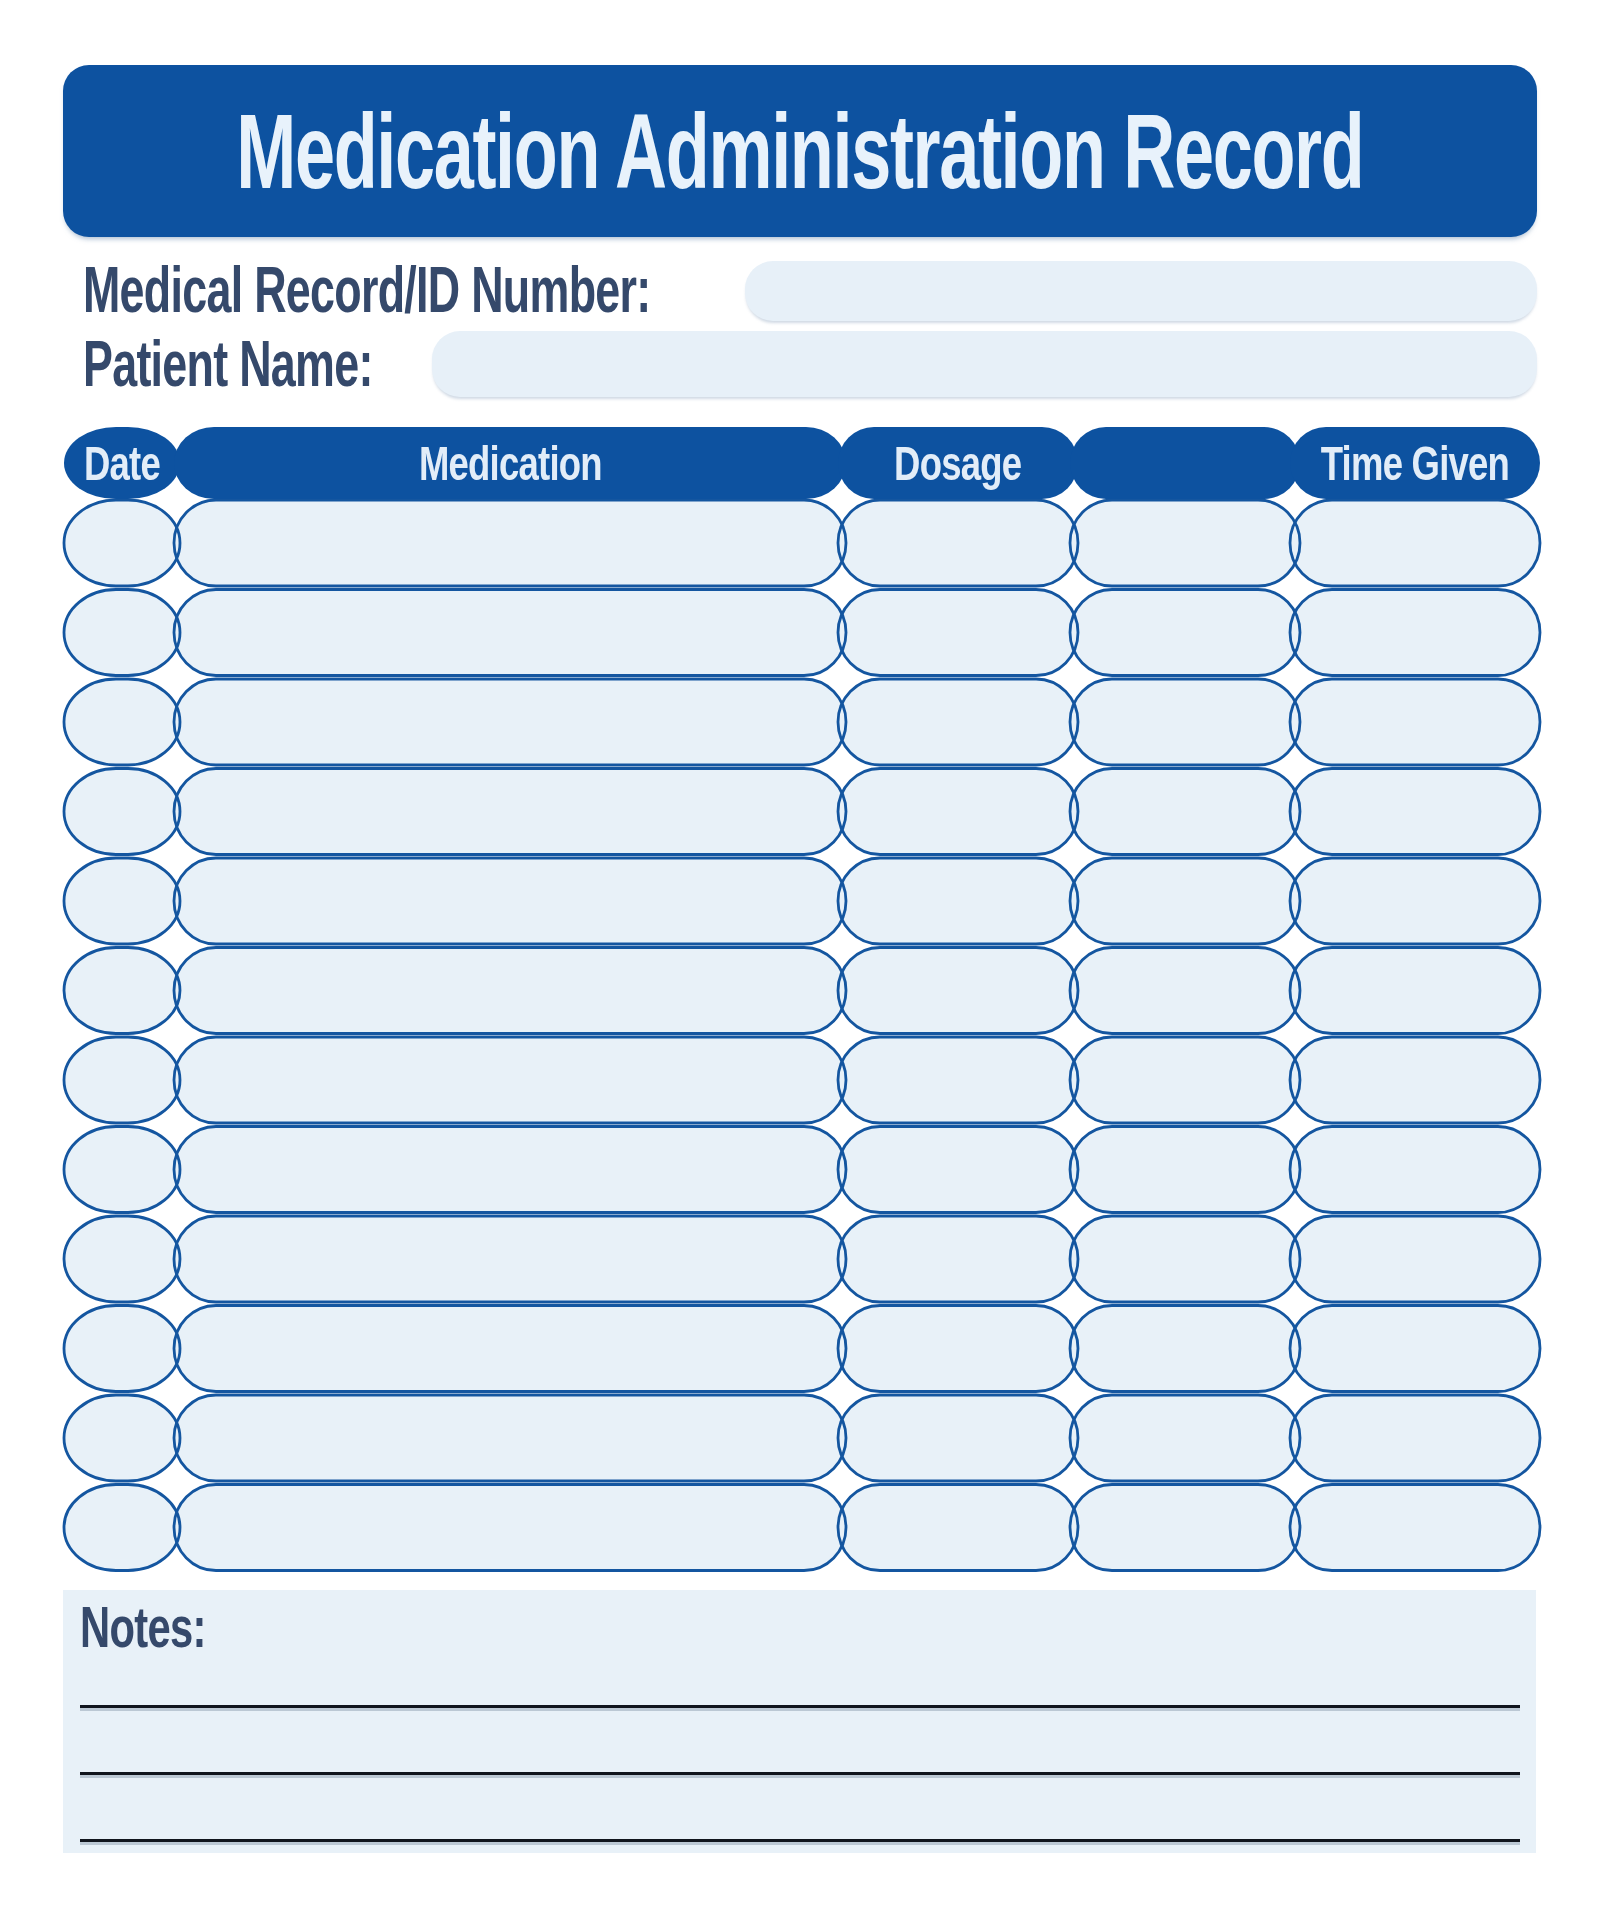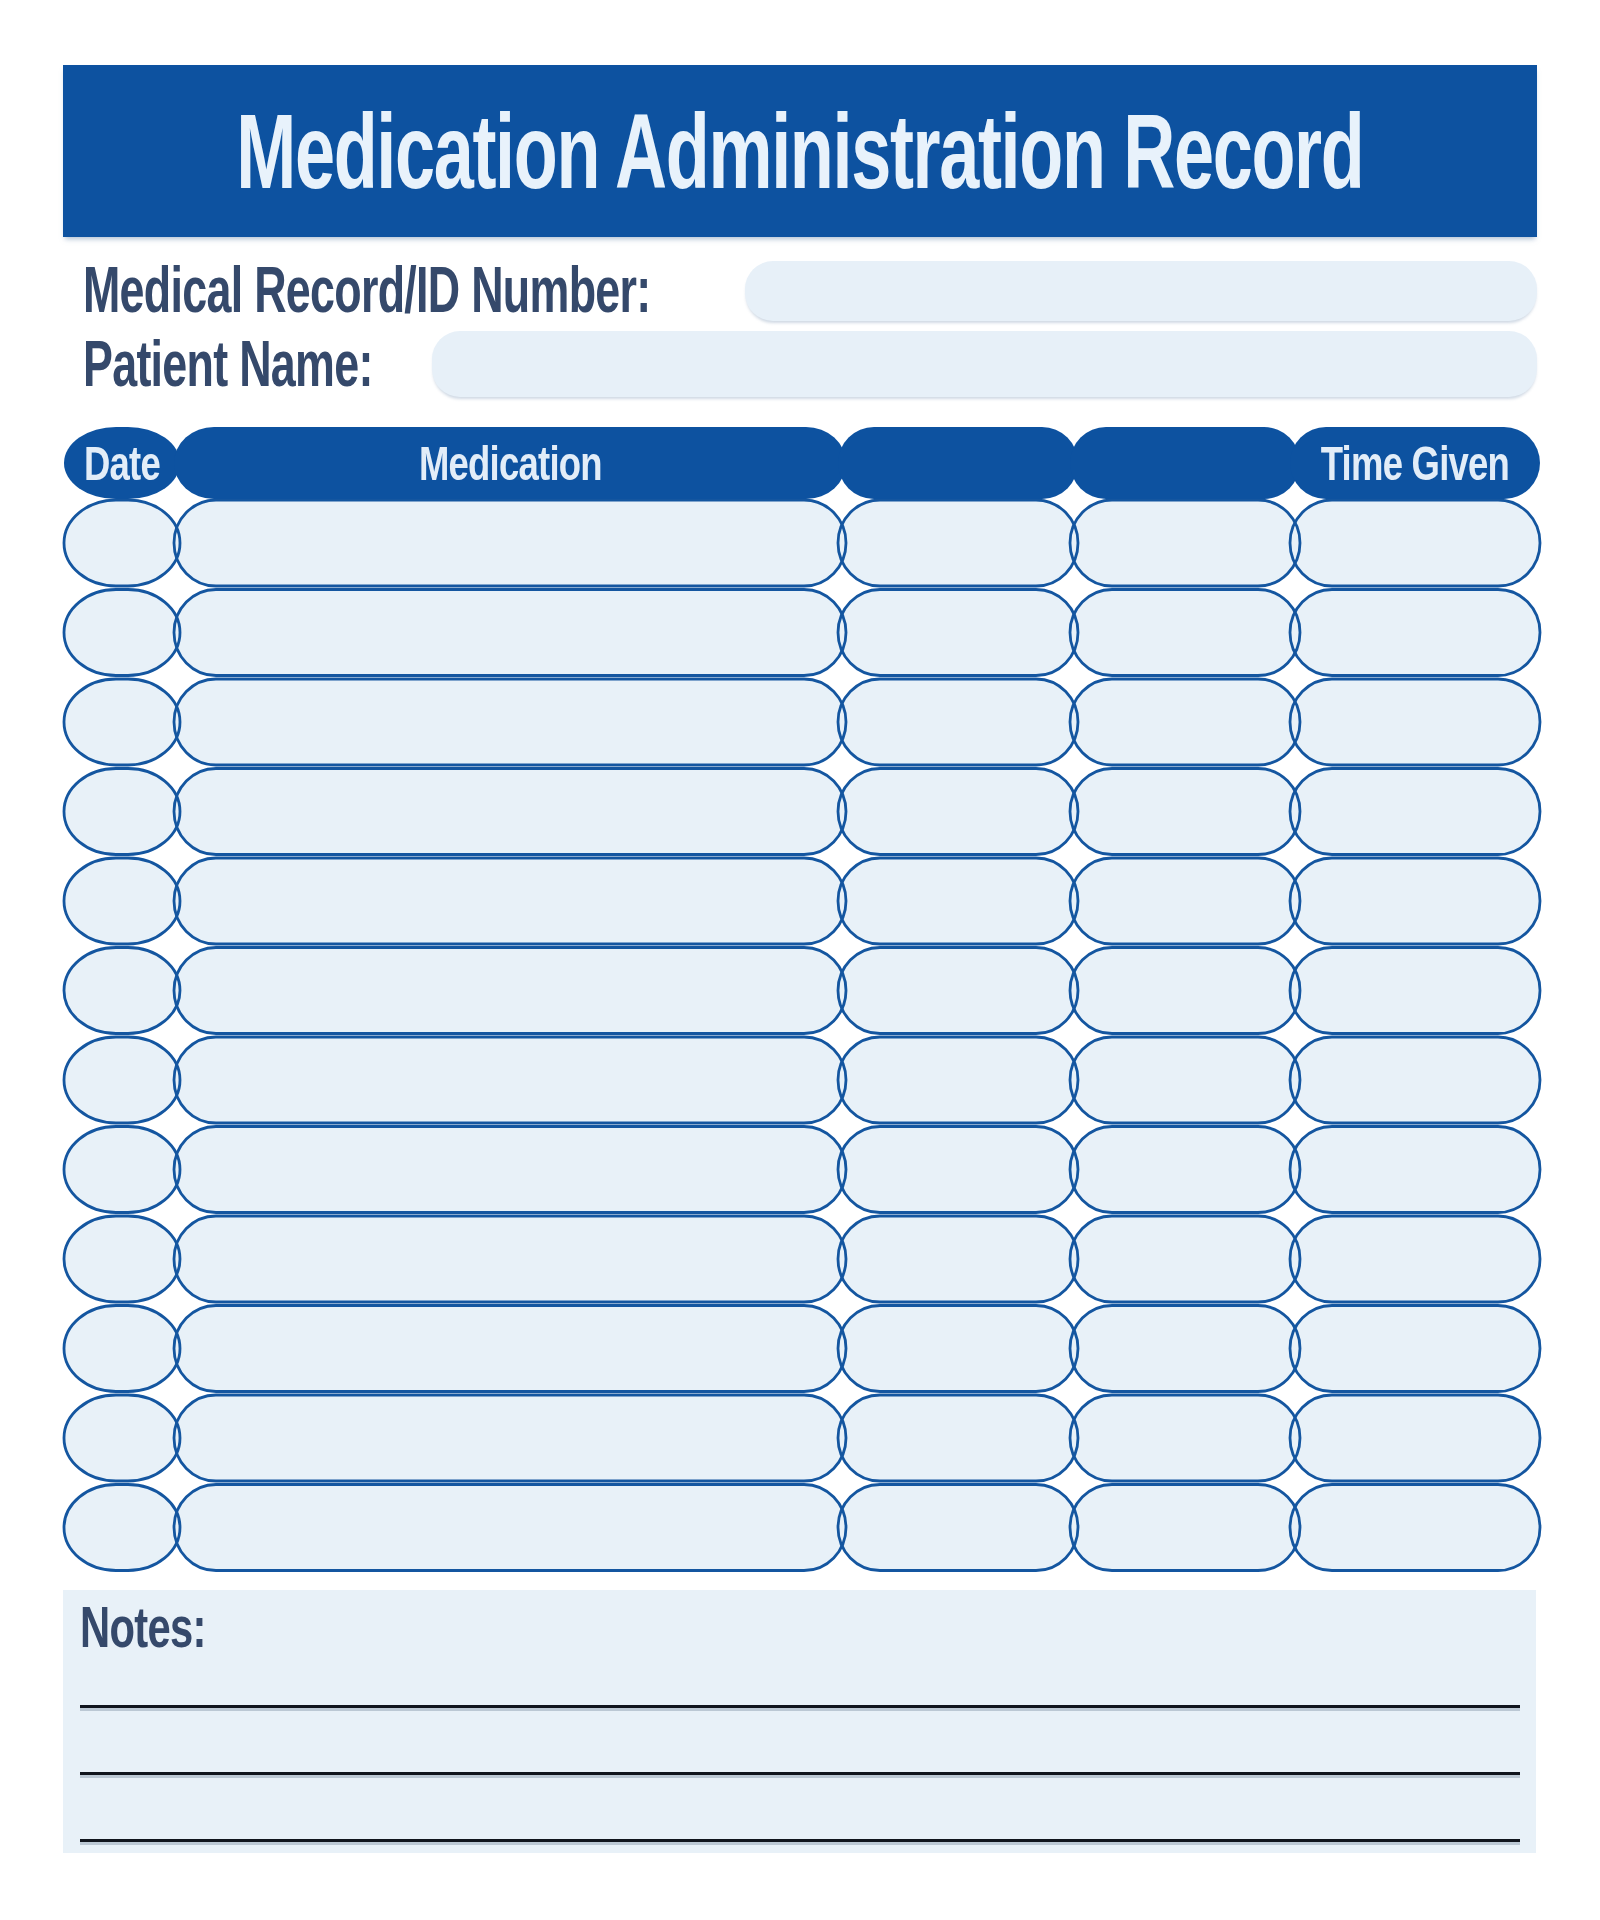--- a/index.html
+++ b/index.html
@@ -9,20 +9,21 @@
     height:1920px;
     background:#ffffff;
     font-family:"Liberation Sans", sans-serif;
     overflow:hidden;
   }
   
   .title-bar{
     position:absolute; left:63px; top:65px; width:1474px; height:172px;
     display:flex; align-items:center; justify-content:center;
     box-shadow:0 4px 5px -2px rgba(110,140,175,.55);
+    border-radius:26px;
   }
   .title-text{
     margin:0; font-weight:bold; font-size:106px; letter-spacing:-2px;
     transform:scaleX(0.68); transform-origin:center center; white-space:nowrap;
   }
   
   .fld-label{
     position:absolute; left:83px; display:flex; align-items:center;
     font-weight:bold; font-size:64px; letter-spacing:-1px;
     transform:scaleX(0.70); transform-origin:left center; white-space:nowrap;
@@ -216,20 +217,23 @@
           <rect x="1070" y="427" width="230" height="72" rx="36" ry="36" fill="#0d52a0"></rect>
           <rect x="1290" y="427" width="250" height="72" rx="36" ry="36" fill="#0d52a0"></rect>
         </g>
       </svg>
     <div class="col-h c0">
         <span style="color: rgb(226, 237, 248);">Date</span>
       </div>
     <div class="col-h c1">
         <span style="color: rgb(226, 237, 248);">Medication</span>
       </div>
+    <div class="col-h c2">
+        <span style="color: rgb(226, 237, 248);">Dosage</span>
+      </div>
     <div class="col-h c4">
         <span style="color: rgb(226, 237, 248);">Time Given</span>
       </div>
   </div>
 
   <div class="notes-box" style="background: rgb(232, 241, 248);">
     <div class="notes-label" style="color: rgb(53, 73, 107);">Notes:</div>
     <div class="notes-line l0" style="background: rgb(16, 21, 29);"></div>
     <div class="notes-line l1" style="background: rgb(16, 21, 29);"></div>
     <div class="notes-line l2" style="background: rgb(16, 21, 29);"></div>

